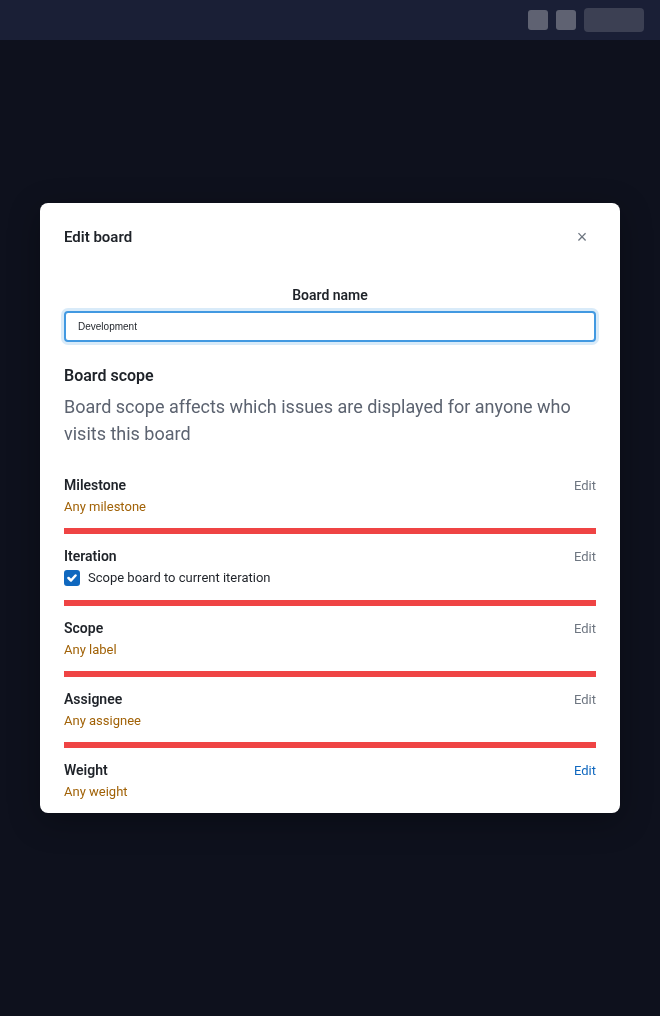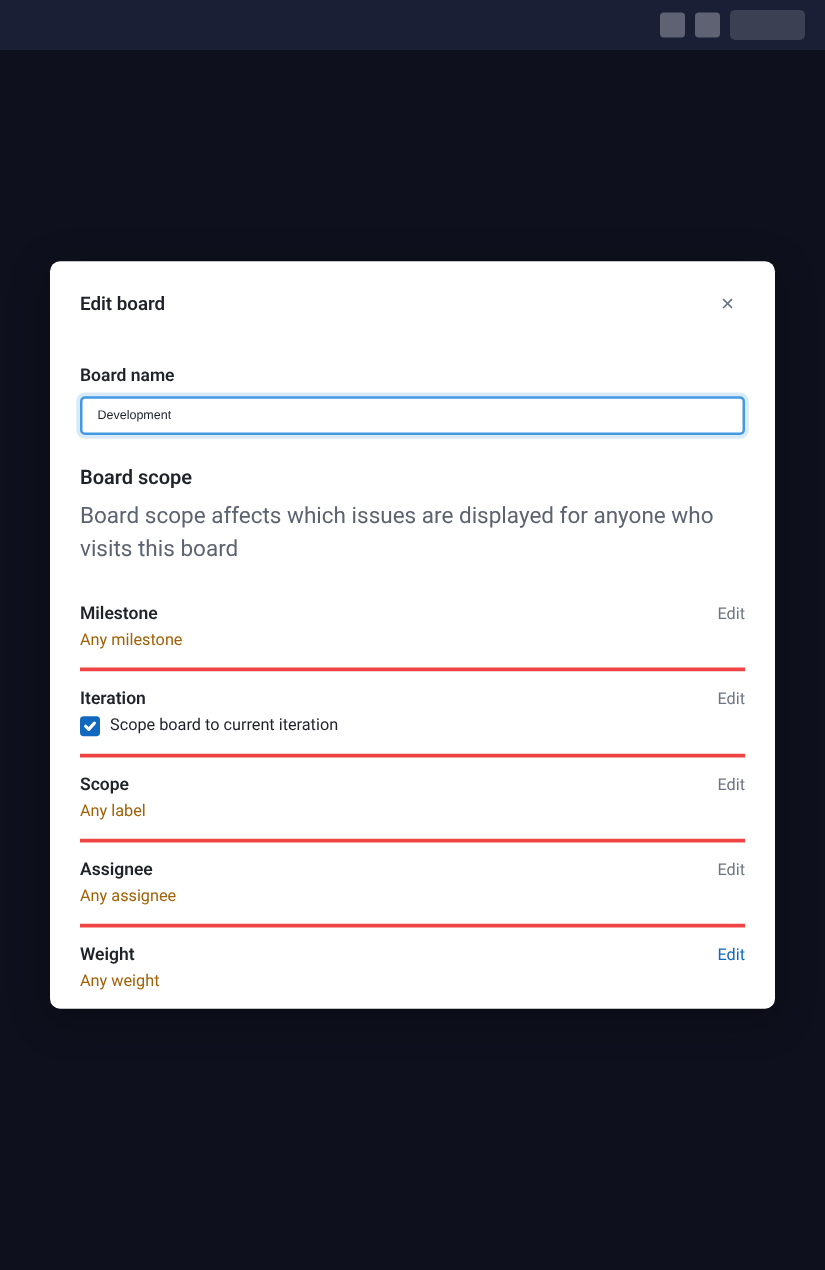--- a/index.html
+++ b/index.html
@@ -82,20 +82,21 @@
       flex: 1;
       overflow-y: auto;
     }
 
     .section-label {
       font-size: 14px;
       font-weight: 600;
       color: #1f2329;
       margin-bottom: 8px;
       margin-top: 20px;
+      text-align: center;
     }
 
     .board-name-input {
       width: 100%;
       padding: 8px 12px;
       font-size: 10px;
       border: 2px solid #4299e1;
       border-radius: 4px;
       outline: none;
       color: #1f2329;
@@ -112,21 +113,21 @@
 
     .scope-description {
       font-size: 18px;
       color: #5c6370;
       line-height: 1.5;
       margin-bottom: 16px;
     }
 
     .scope-item {
       padding: 14px 0;
-      border-bottom: 3px solid #ef4444;
+      border-bottom: 6px solid #ef4444;
     }
 
     .scope-item:last-child {
       border-bottom: none;
     }
 
     .scope-item-header {
       display: flex;
       align-items: center;
       justify-content: space-between;

